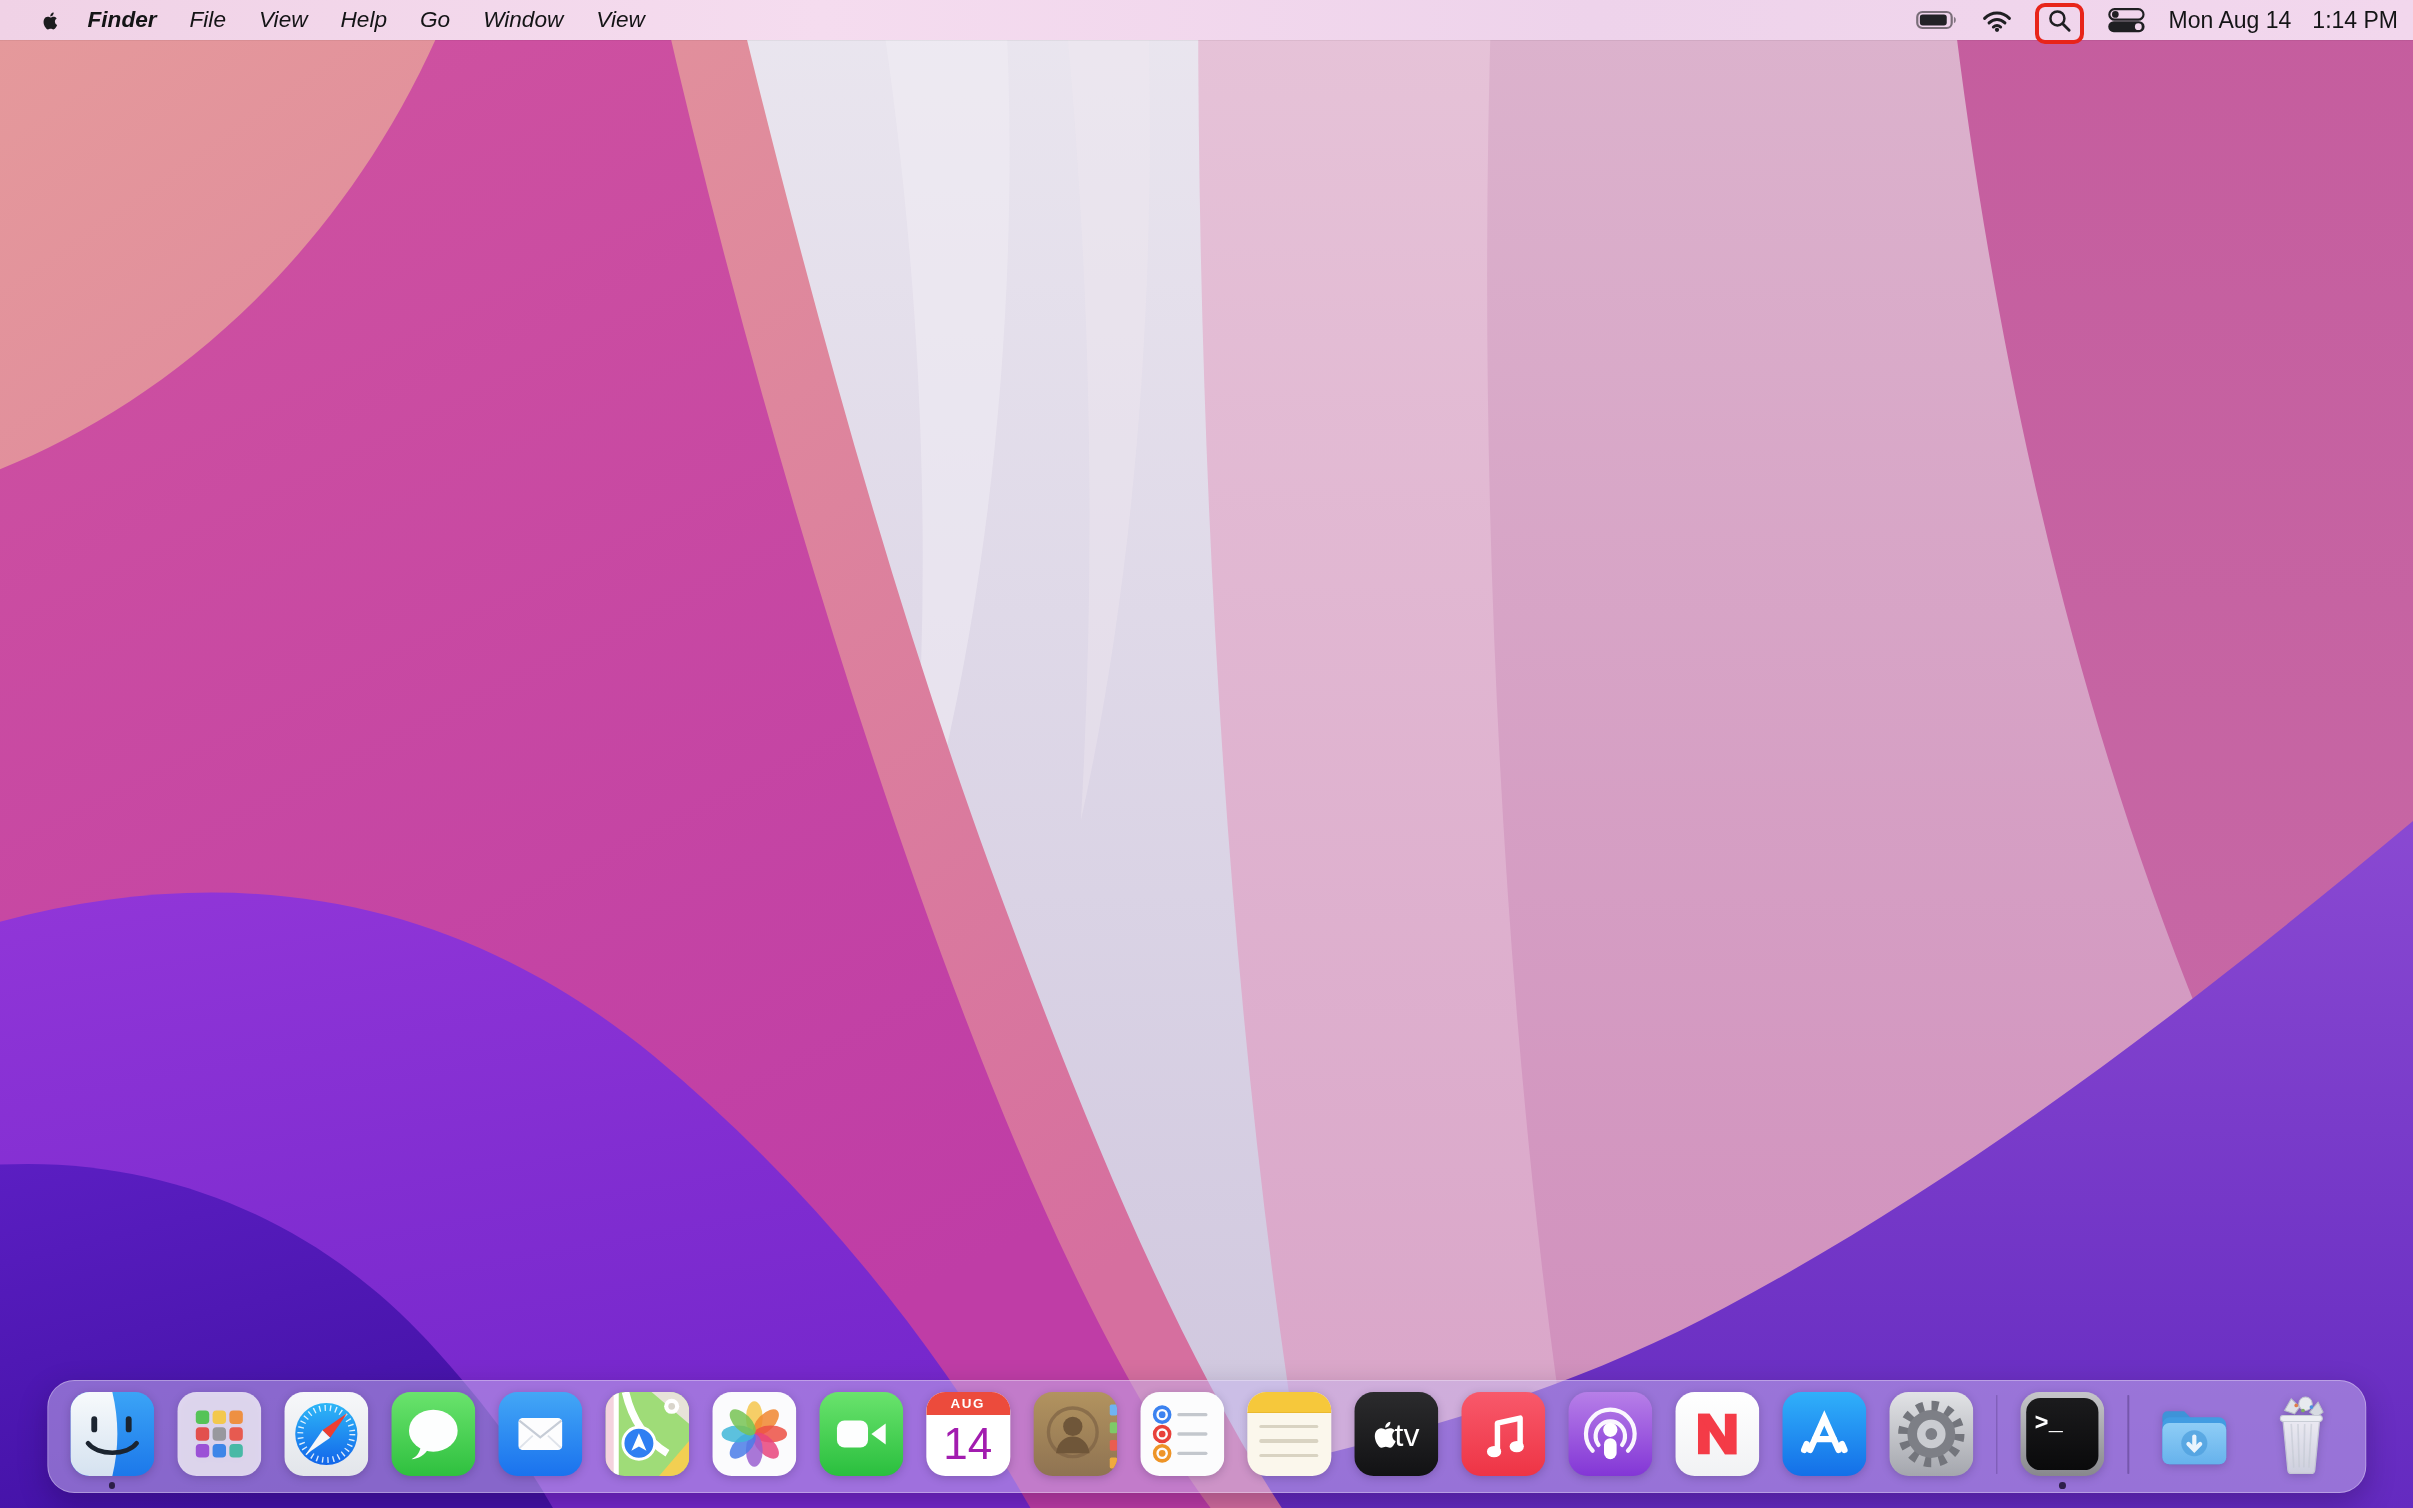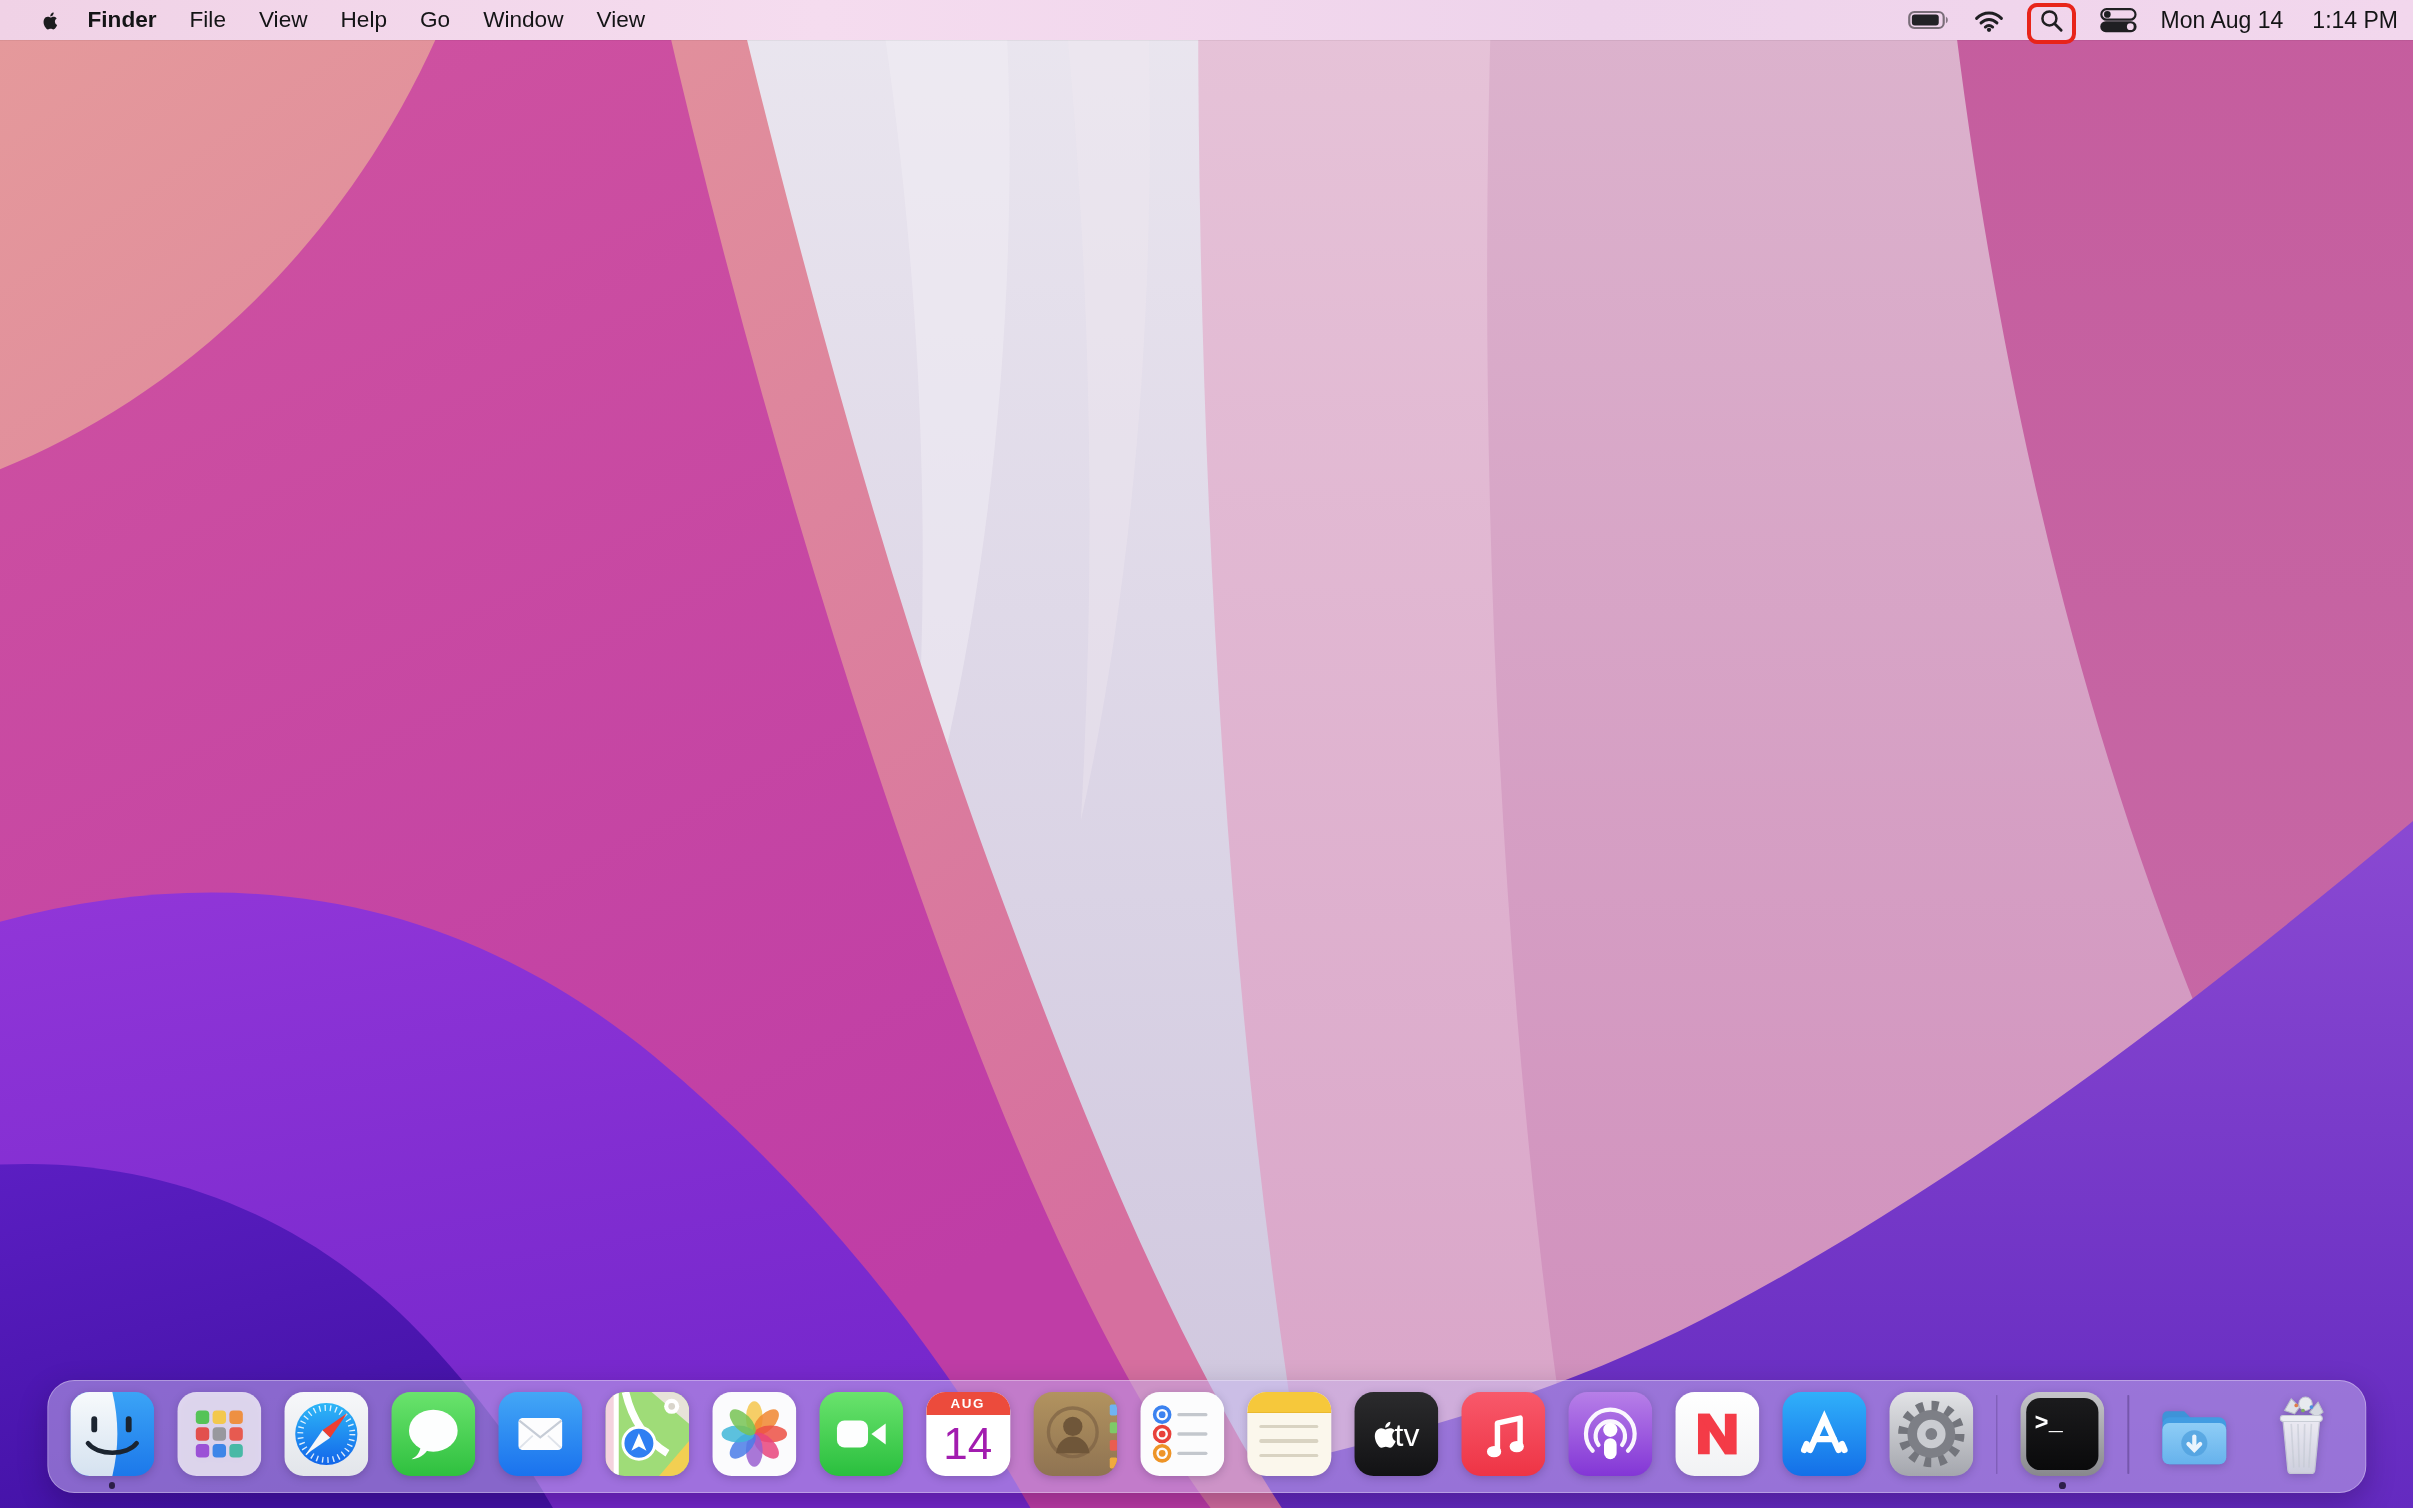--- a/index.html
+++ b/index.html
@@ -12,34 +12,34 @@
   
   .wallpaper{position:absolute;inset:0;}
   
   .menubar{
     position:absolute;top:0;left:0;right:0;height:40px;
     display:flex;align-items:center;
     background:linear-gradient(90deg,#f0d2e6 0%,#f5dcef 34%,#eed3eb 66%,#f2d7ed 100%);
     box-shadow:0 0.4px 0 rgba(0,0,0,.12);
     z-index:50;overflow:visible;
   }
-  .mb-left{display:flex;align-items:center;padding-left:37px;}
+  .mb-left{display:flex;align-items:center;padding-left:37px;font-style:italic;}
   .apple{width:28.5px;height:28.5px;display:flex;align-items:center;justify-content:center;margin-right:22px;}
   .mb-menus{display:flex;align-items:center;list-style:none;margin:0;padding:0;gap:33px;
     font-size:22.6px;color:#141416;}
   .mb-appname{font-weight:700;}
   .mb-item{font-weight:400;}
   .mb-right{margin-left:auto;display:flex;align-items:center;gap:22.6px;padding-right:15px;height:40px;}
   .status-cell{display:flex;align-items:center;justify-content:center;height:40px;position:relative;}
   .spot-cell{width:49px;}
   .red-frame{
     position:absolute;left:0;top:2.5px;width:49px;height:41px;
     border:4.2px solid #e8241a;border-radius:10px;z-index:60;pointer-events:none;
   }
-  .clock{display:flex;align-items:center;gap:29px;font-size:23px;color:#141416;font-weight:500;}
+  .clock{display:flex;align-items:center;gap:21px;font-size:23px;color:#141416;font-weight:500;}
   
   .dock{
     position:absolute;bottom:15px;left:50%;transform:translateX(-50%);
     display:flex;align-items:center;gap:23px;
     padding:12.6px 22px 17px 22px;height:113px;
     background:rgba(198,180,236,.52);
     border:0.8px solid rgba(255,255,255,.32);
     border-radius:27px;
     box-shadow:0 10px 28.5px rgba(20,5,50,.28);
     z-index:40;

